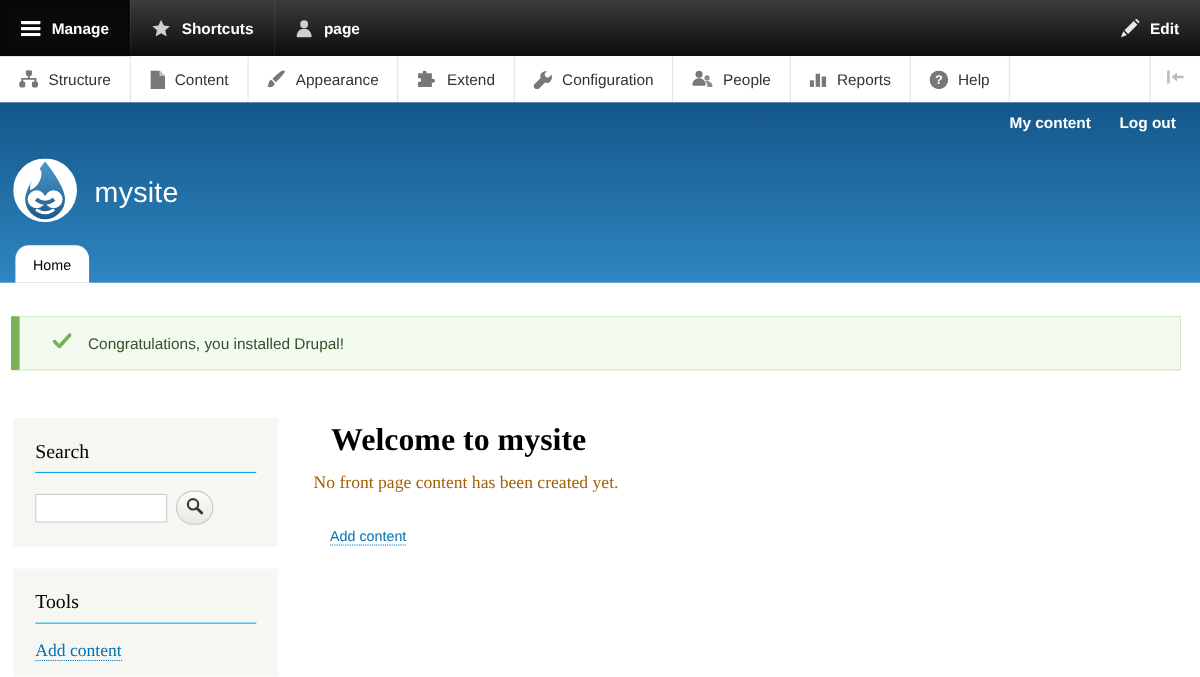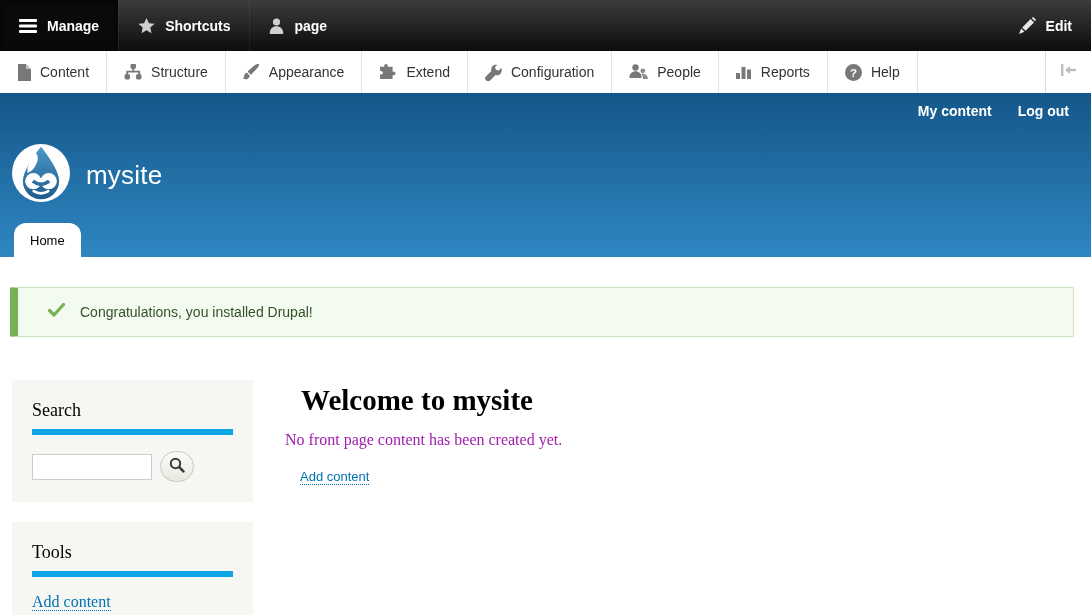--- a/index.html
+++ b/index.html
@@ -39,36 +39,36 @@
   .main { background:#fff; padding-top:30px; }
   .status-message { margin:0 17px 0 10px; height:50px; background:#f3faef;
          border:1px solid #c9e1bd; border-left:8px solid #77b259; border-radius:2px;
          display:flex; align-items:center; gap:15px; padding:0 30px; }
   .status-message .msg-text { color:#35512a; font-size:14px; }
 
   .layout { display:flex; margin-top:43px; padding-left:12px; }
   .sidebar { width:241px; flex:0 0 241px; }
   .block { background:#f6f6f2; padding:20px; margin-bottom:20px; }
   .block h2 { font-family:"Liberation Serif","DejaVu Serif",serif; font-weight:400;
-         font-size:18px; color:#000; padding-bottom:8px; border-bottom:6px solid #0ea5e9;
+         font-size:18px; color:#000; padding-bottom:8px; border-bottom:1px solid #0ea5e9;
          margin-bottom:16px; }
   .search-form { display:flex; align-items:center; }
   .search-form input { width:120px; height:26px; border:1px solid #ccc; background:#fff;
          font-size:13px; padding:0 5px; }
   .search-submit { width:34px; height:31px; margin-left:8px; border:1px solid #c9c9c3;
          border-radius:16px; background:linear-gradient(#fbfbf9,#e9e9e1);
          display:flex; align-items:center; justify-content:center; cursor:pointer; color:#3a3a3a; }
   .serif-link { font-family:"Liberation Serif","DejaVu Serif",serif; font-size:16px;
          color:#0071b3; text-decoration:none; border-bottom:1px dotted #0071b3; cursor:pointer; }
 
   .content { flex:1; padding-left:32px; }
   .content h1 { font-family:"Liberation Serif","DejaVu Serif",serif; font-size:29px;
          font-weight:bold; color:#000; margin:4px 16px 14px; }
   .content p { font-family:"Liberation Serif","DejaVu Serif",serif; font-size:16px;
-         color:#a21caf; margin-bottom:18px; }
+         color:#a16207; margin-bottom:30px; }
   .action-link { font-size:13px; color:#0071b3; text-decoration:none;
          border-bottom:1px dotted #0071b3; margin-left:15px; cursor:pointer; }
 </style>
 </head>
 <body>
 
 <header class="admin-bar">
   <div class="bar-item active">
     <span>
       <svg width="18" height="14" viewBox="0 0 18 14">
@@ -110,37 +110,37 @@
           </g>
         </svg>
     </span>
     <span>Edit</span>
   </div>
 </header>
 
 <nav class="toolbar">
   <div class="tb-item">
     <span>
-      <svg width="14" height="17" viewBox="0 0 14 17">
-          <path fill="currentColor" d="M1 0h8l5 5v12H1z"></path>
-          <path fill="#fff" d="M9 0l5 5H9z" opacity=".55"></path>
-        </svg>
-    </span>
-    <span>Content</span>
-  </div>
-  <div class="tb-item">
-    <span>
       <svg width="18" height="16" viewBox="0 0 18 16" stroke="currentColor" fill="currentColor">
           <rect x="7" y="0" width="4.5" height="4.5" rx="1"></rect>
           <rect x="1" y="10.5" width="4.5" height="4.5" rx="1"></rect>
           <rect x="12.5" y="10.5" width="4.5" height="4.5" rx="1"></rect>
           <path fill="none" stroke-width="1.8" d="M9.2 4.5v3.2M3.2 10.5V7.7h12v2.8"></path>
         </svg>
     </span>
     <span>Structure</span>
+  </div>
+  <div class="tb-item">
+    <span>
+      <svg width="14" height="17" viewBox="0 0 14 17">
+          <path fill="currentColor" d="M1 0h8l5 5v12H1z"></path>
+          <path fill="#fff" d="M9 0l5 5H9z" opacity=".55"></path>
+        </svg>
+    </span>
+    <span>Content</span>
   </div>
   <div class="tb-item">
     <span>
       <svg width="17" height="16" viewBox="0 0 17 16">
           <path fill="currentColor" d="M15.8.2c-1.2-1-3.2.3-5.4 2.1C8.2 4.1 5.6 6.6 4.6 7.6l3.2 3.2c1-1 3.7-3.4 5.4-5.6C15 3 16.8 1.2 15.8.2zM3.8 8.6c-1.3.4-2.3 1.6-2.6 3.1-.3 1.6-.5 2.3-1.2 2.9 1.1.8 3.1 1 4.5.3 1.3-.6 2.1-1.7 2.3-3.1z"></path>
         </svg>
     </span>
     <span>Appearance</span>
   </div>
   <div class="tb-item">

